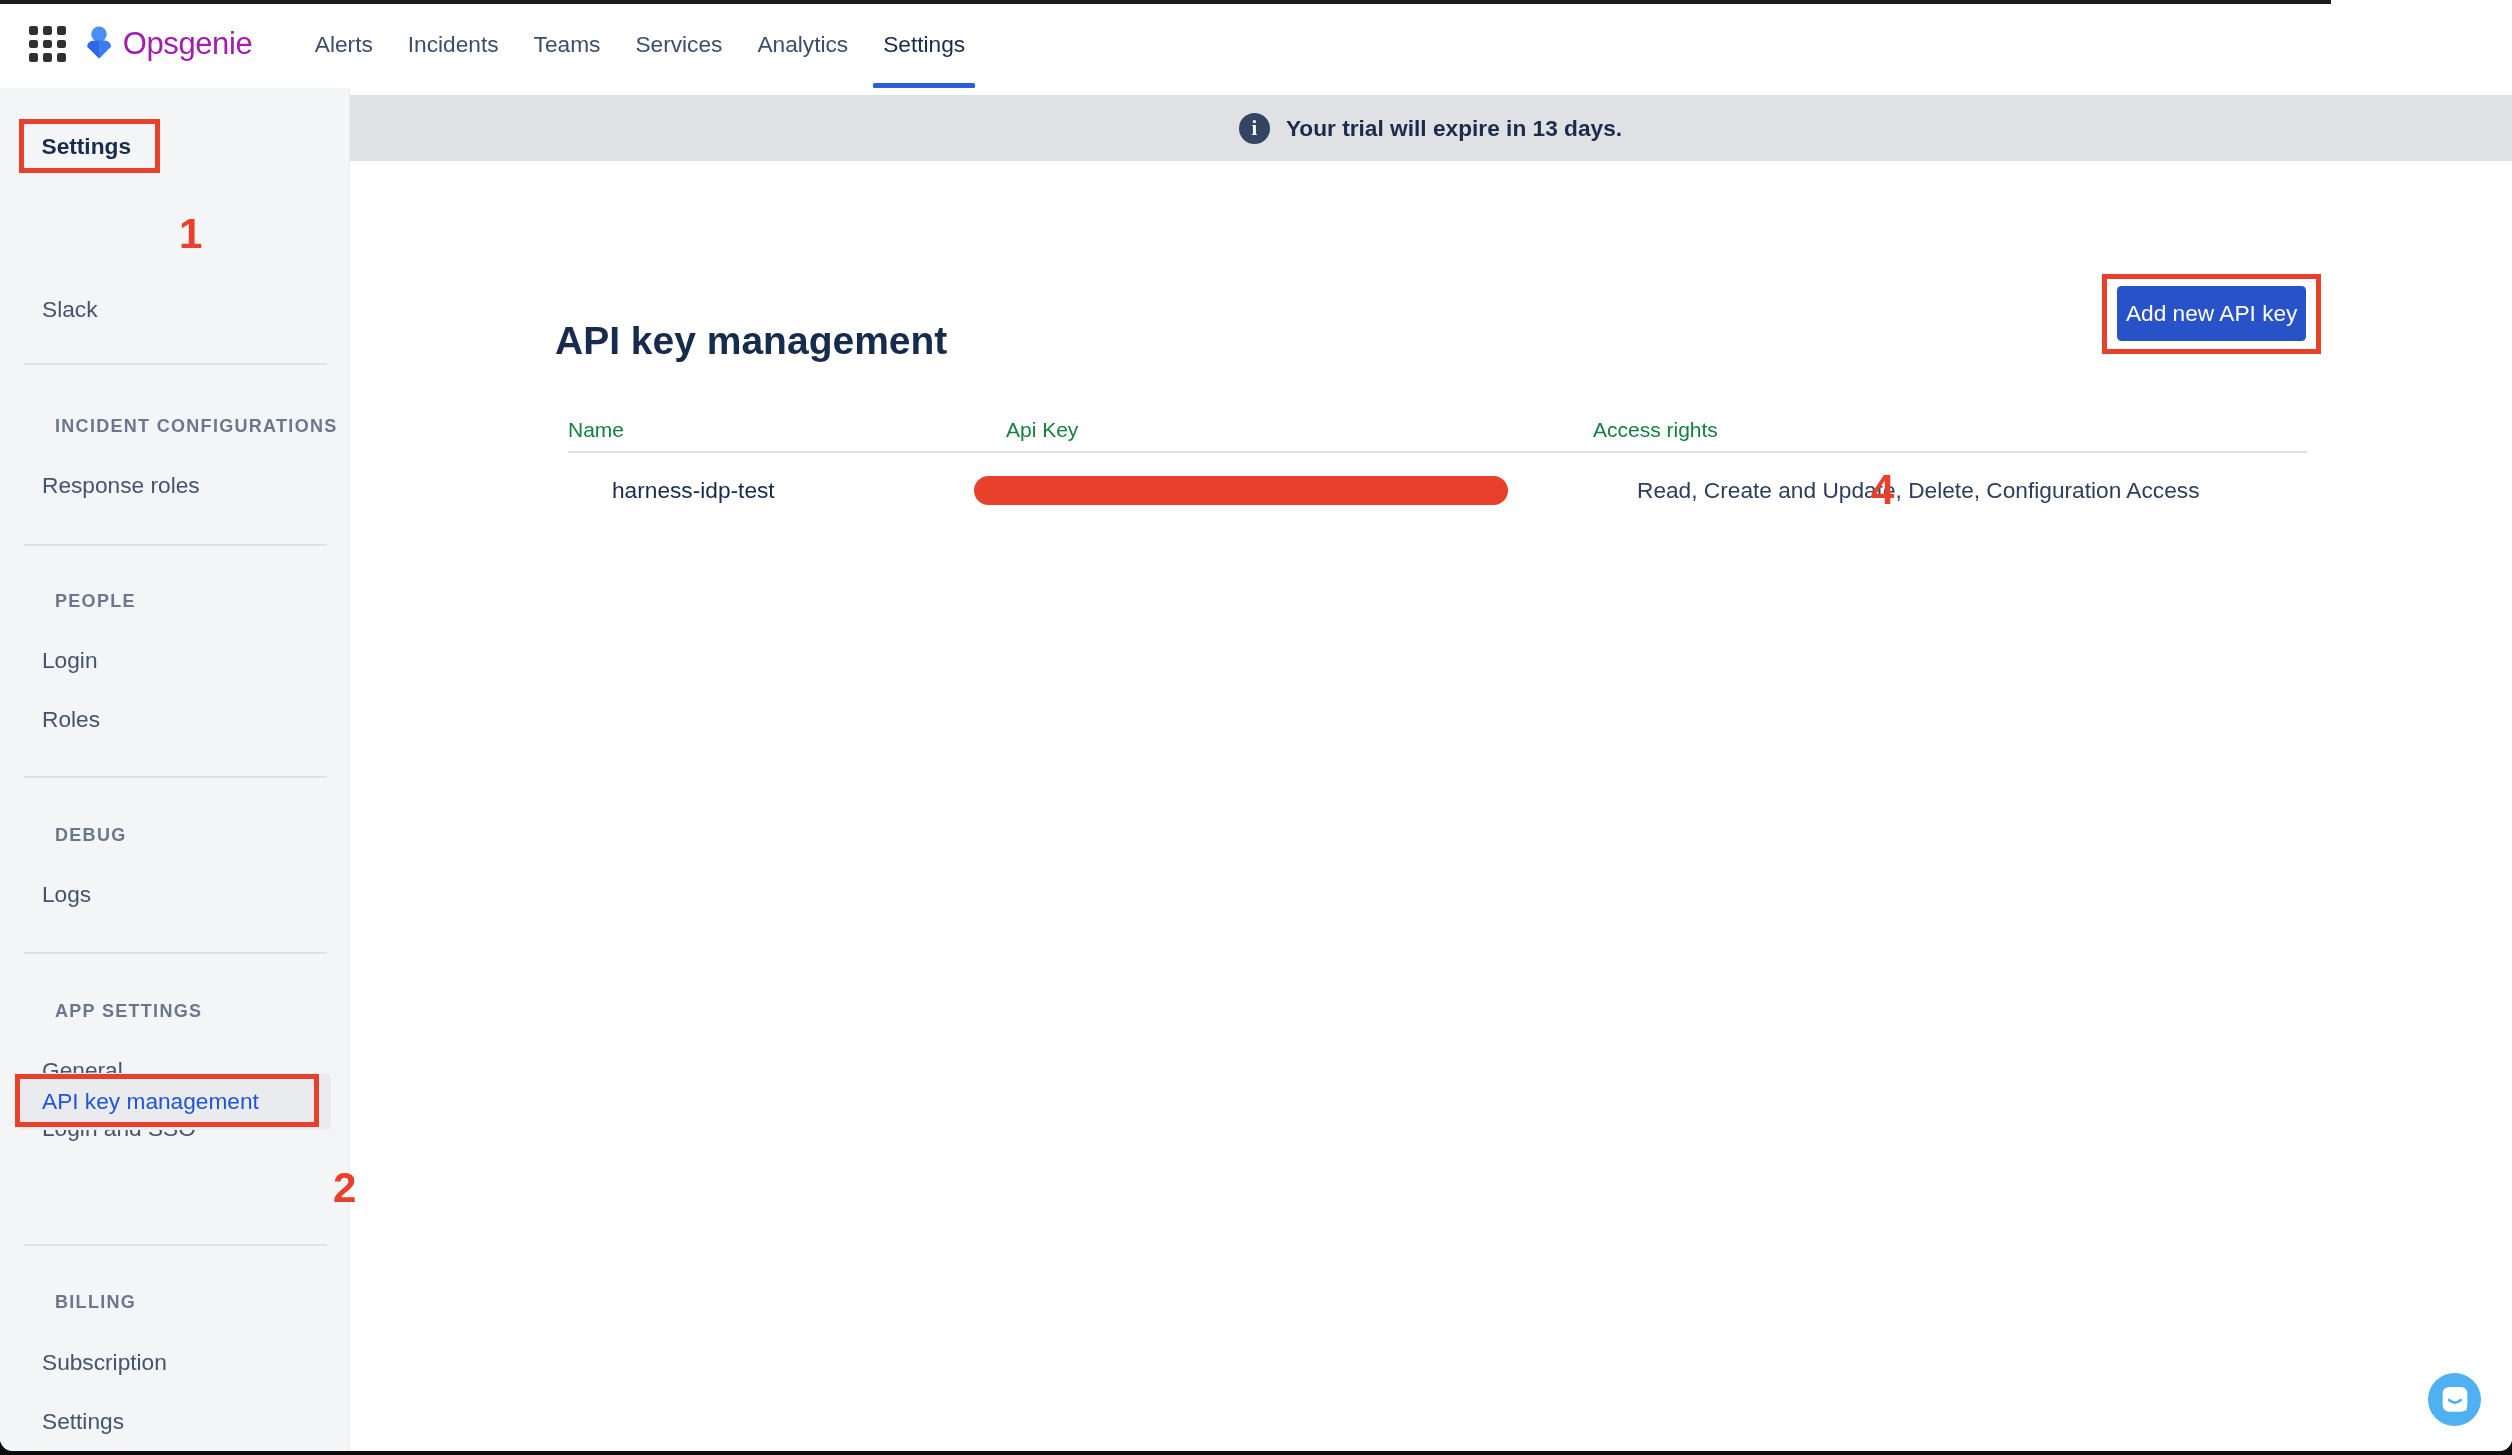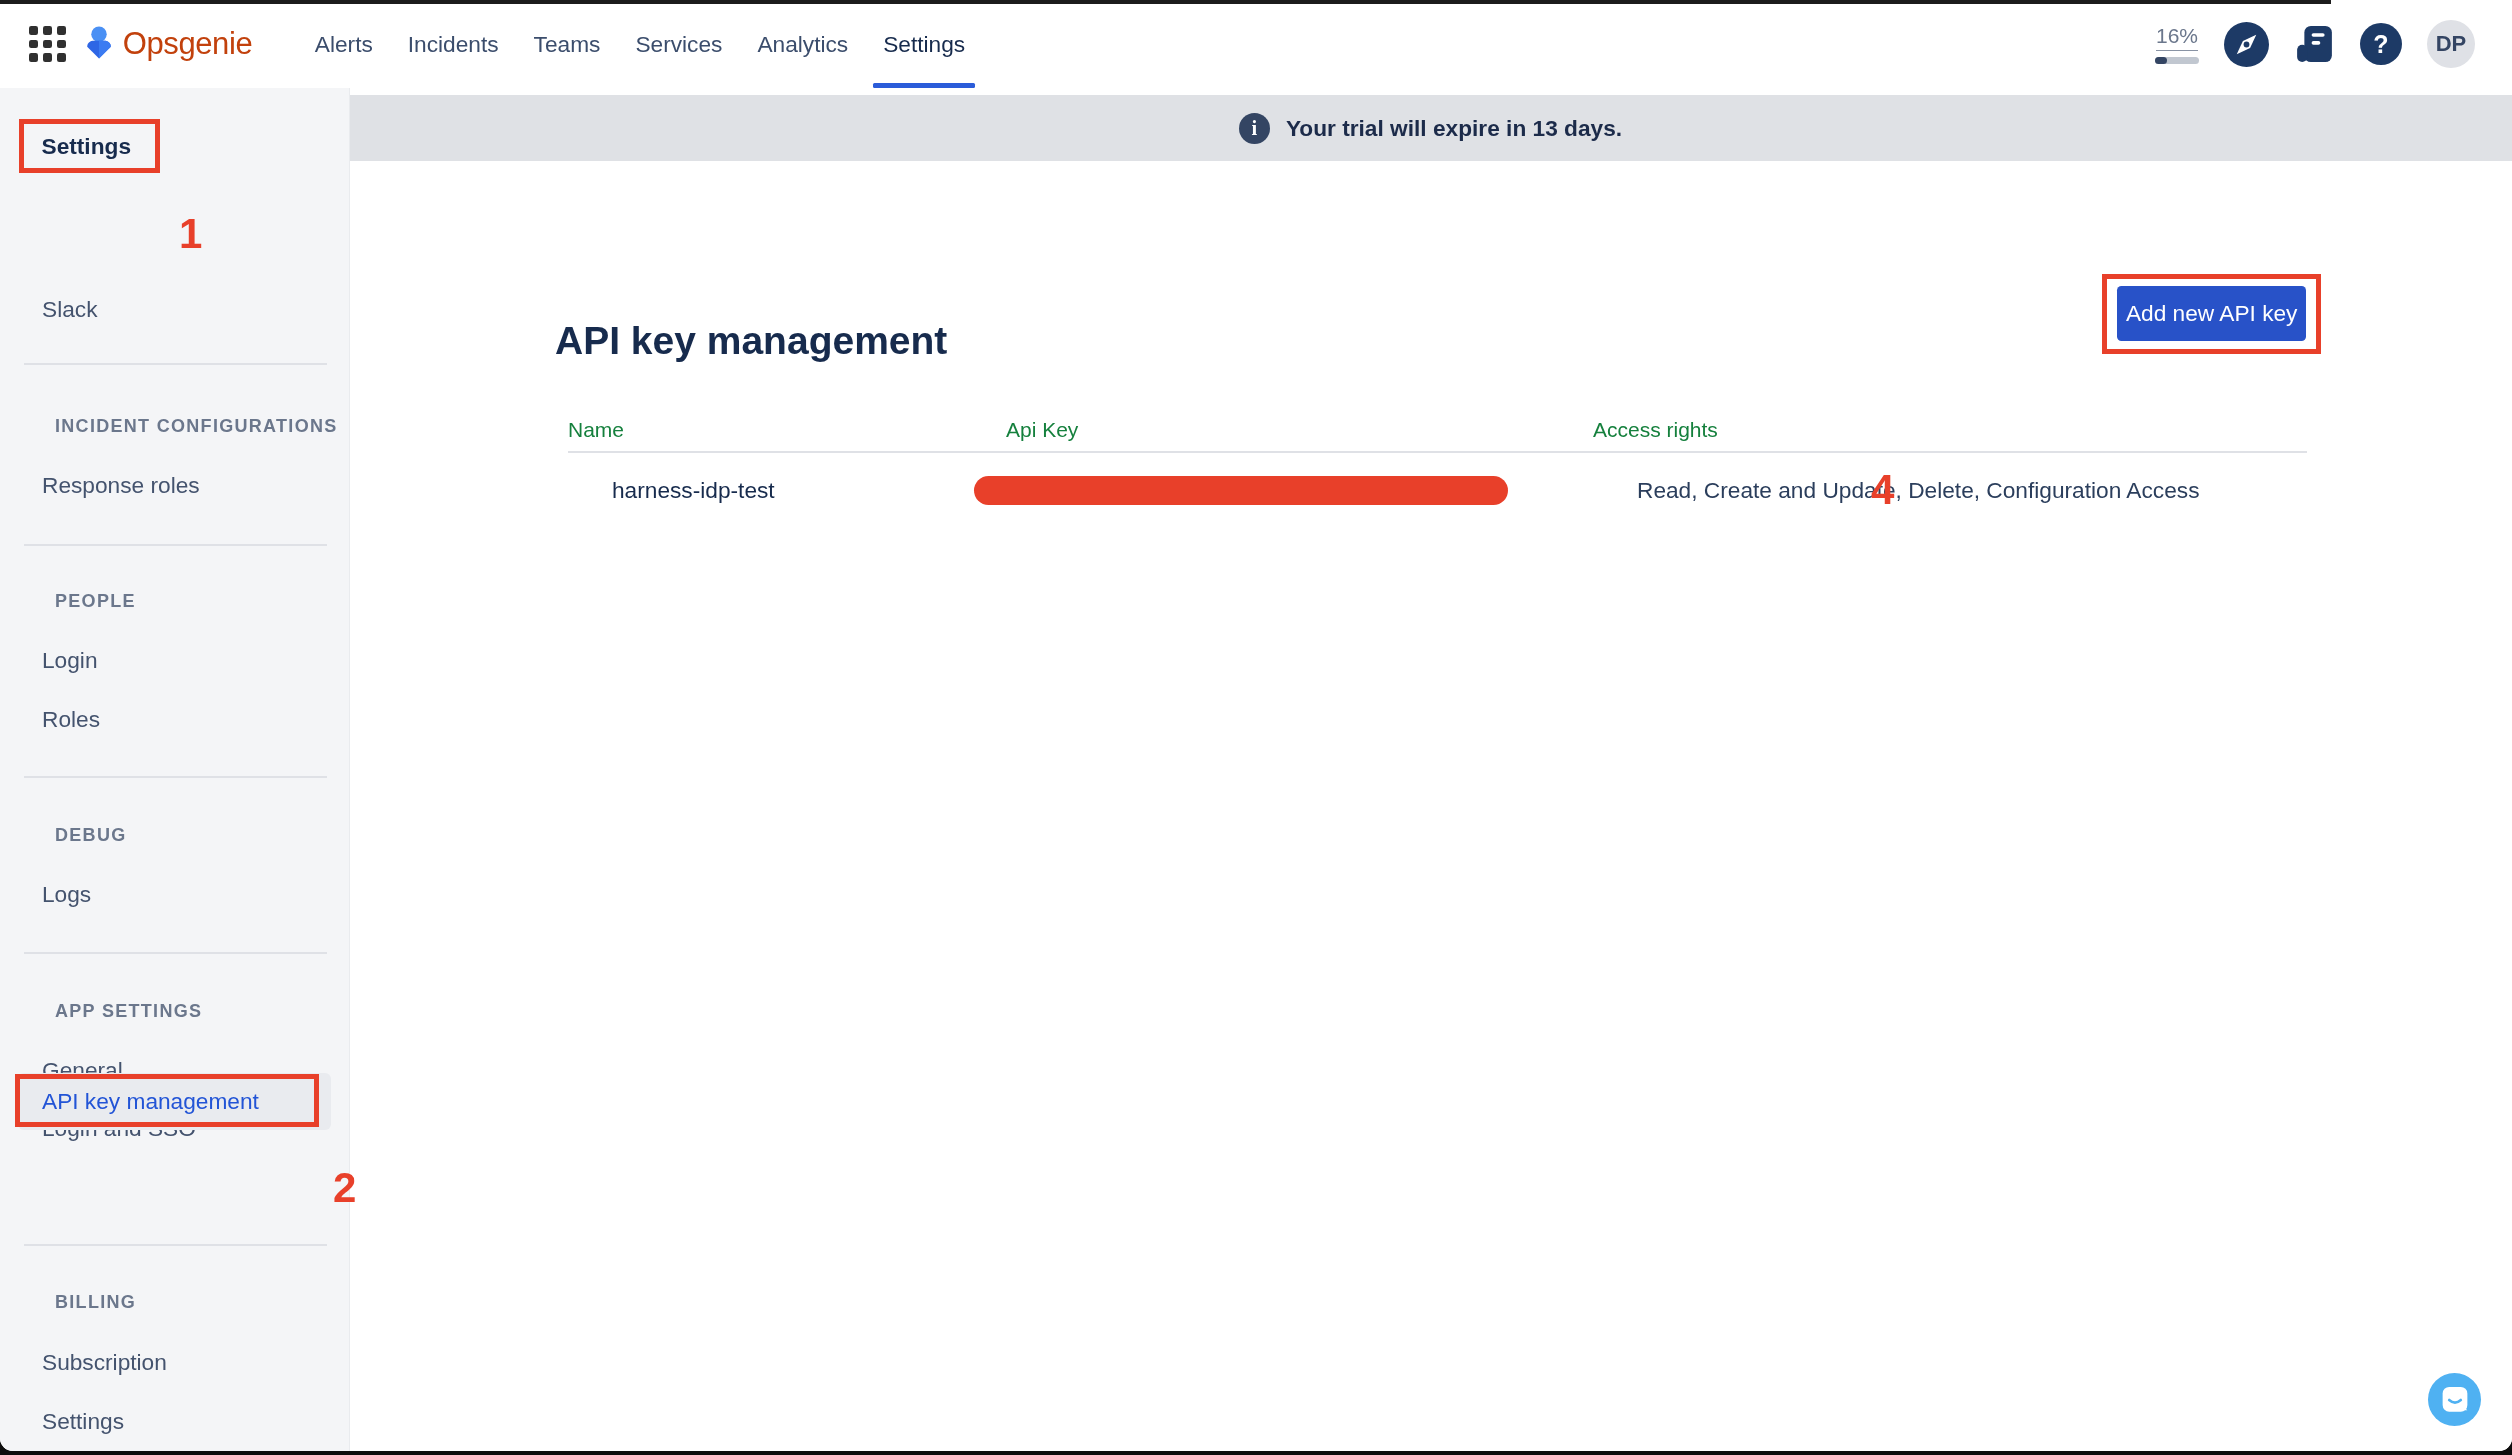--- a/index.html
+++ b/index.html
@@ -12,21 +12,21 @@
         border-radius:0 0 13px 13px;overflow:hidden;}
   .top-artifact{position:absolute;top:0;left:0;width:2331px;height:4.4px;background:#1c1c1c;z-index:60;}
 
   
   .navbar{position:absolute;top:0;left:0;width:100%;height:88px;background:#fff;
           display:flex;align-items:center;padding-left:29px;box-sizing:border-box;z-index:30;}
   .grid-icon{display:grid;grid-template-columns:repeat(3,8.8px);grid-gap:5.1px;cursor:pointer;}
   .grid-icon i{width:8.8px;height:8.8px;background:#303030;border-radius:2.2px;}
   .brand{display:flex;align-items:center;margin-left:19px;}
   .brand svg{display:block;}
-  .brand-name{font-size:31px;color:#c2410c;font-weight:500;letter-spacing:-0.4px;margin-left:10.2px;}
+  .brand-name{font-size:31px;color:#a21caf;font-weight:500;letter-spacing:-0.4px;margin-left:10.2px;}
   .nav-items{display:flex;align-items:stretch;height:88px;margin-left:45px;}
   .nav-item{font-size:22.7px;color:#3B4D6C;line-height:88px;padding:0 17.5px;position:relative;cursor:pointer;}
   .nav-item.active{color:#172B4D;}
   .nav-item.active::after{content:"";position:absolute;left:7.3px;right:7.3px;bottom:0;height:5.1px;
                           background:#2B5CD9;border-radius:1.5px;}
   .nav-spacer{flex:1;}
   .nav-right{display:flex;align-items:center;gap:25px;padding-right:37px;}
   .trial-usage{display:flex;flex-direction:column;align-items:center;cursor:pointer;}
   .trial-pct{font-size:21px;color:#6B778C;border-bottom:1.5px solid #8993A4;padding-bottom:2.2px;}
   .trial-track{margin-top:5.8px;width:44px;height:6.6px;background:#C1C7D0;border-radius:3.7px;position:relative;}
@@ -105,41 +105,20 @@
     </div>
     <div class="nav-items">
       <div class="nav-item">Alerts</div>
       <div class="nav-item">Incidents</div>
       <div class="nav-item">Teams</div>
       <div class="nav-item">Services</div>
       <div class="nav-item">Analytics</div>
       <div class="nav-item active">Settings</div>
     </div>
     <div class="nav-spacer"></div>
-    <div class="nav-right">
-      <div class="trial-usage">
-        <span class="trial-pct">16%</span>
-        <span class="trial-track">
-            <span class="trial-fill"></span>
-          </span>
-      </div>
-      <svg class="nav-icon" width="45" height="45" viewBox="0 0 62 62">
-        <circle cx="31" cy="31" r="31" fill="#1D3A66"></circle>
-        <polygon points="31,12 38,31 31,50 24,31" fill="#fff" transform="rotate(45 31 31)"></polygon>
-        <circle cx="31" cy="31" r="4" fill="#1D3A66"></circle>
-      </svg>
-      <svg class="nav-icon" width="41" height="42" viewBox="0 0 56 58">
-        <rect x="14" y="4" width="38" height="50" rx="9" fill="#1D3A66"></rect>
-        <rect x="4" y="30" width="14" height="24" rx="7" fill="#1D3A66"></rect>
-        <rect x="24" y="14" width="18" height="5" rx="2.5" fill="#fff"></rect>
-        <rect x="24" y="25" width="12" height="5" rx="2.5" fill="#fff"></rect>
-      </svg>
-      <div class="help-circle">?</div>
-      <div class="avatar">DP</div>
-    </div>
   </div>
 
   <div class="sidebar">
     <div class="annot-box sb-root-box">
       <span class="sb-root-label">Settings</span>
     </div>
     <div class="annot-num annot-1">1</div>
 
     <div class="sb-item" style="top:205px;">Slack</div>
     <div class="sb-divider" style="top:275px;"></div>

